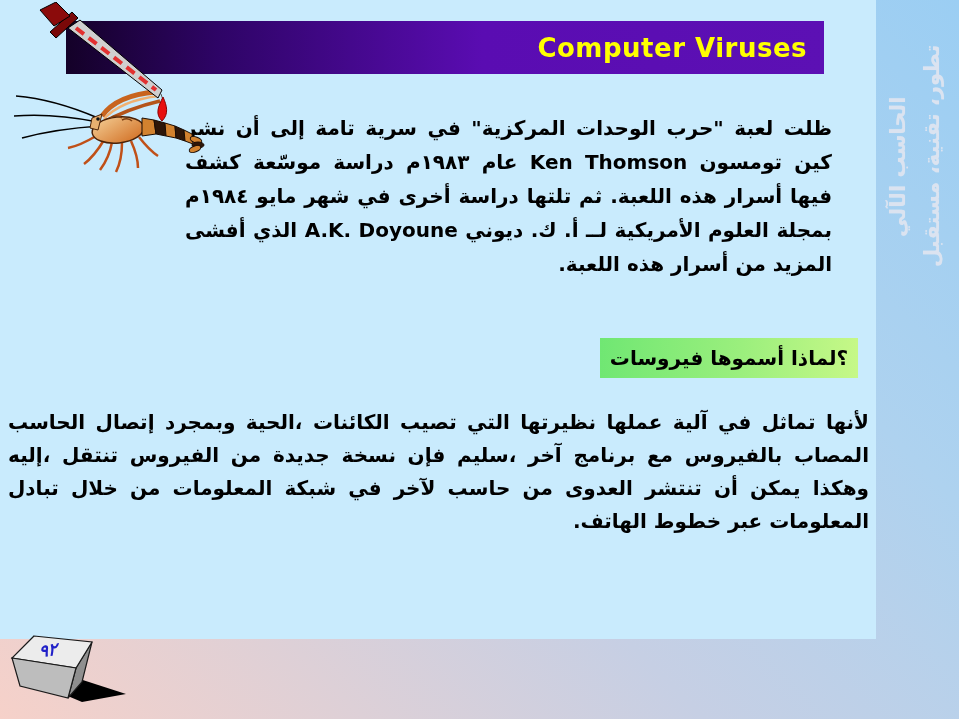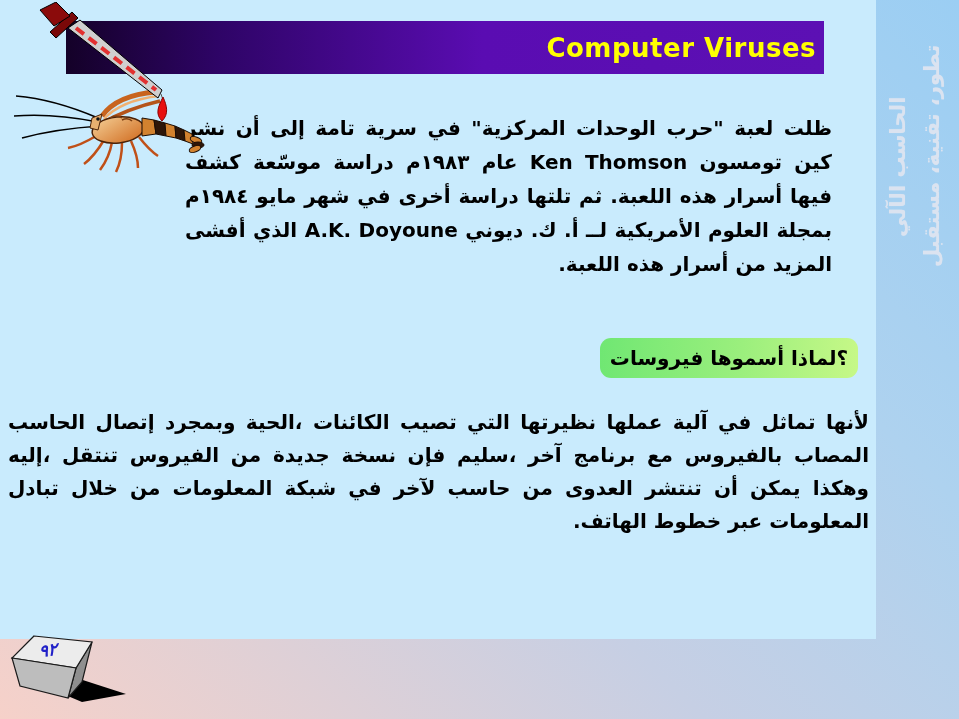--- a/index.html
+++ b/index.html
@@ -9,35 +9,35 @@
     font-family:"DejaVu Sans",sans-serif;
   }
   .panel{
     position:absolute; left:0; top:0; width:876px; height:639px;
     background:#c9ebfd;
   }
   .titlebar{
     position:absolute; left:66px; top:21px; width:758px; height:53px;
     background:linear-gradient(90deg,#140128 0%,#2e0466 20%,#5a0cb2 55%,#5c10b4 100%);
     display:flex; align-items:center; justify-content:flex-end;
-    padding:0 8px; box-sizing:border-box; gap:3px; z-index:1;
+    padding:0 17px; box-sizing:border-box; gap:3px; z-index:1;
   }
   .title-en{color:#ffff00; font-weight:bold; font-size:26px; letter-spacing:0.5px;}
   .title-ar{color:#ffff00; font-weight:bold; font-size:22px; direction:rtl;}
   .clipart{position:absolute; left:10px; top:2px; z-index:2;}
   .para{
     position:absolute; direction:rtl; text-align:justify;
     color:#000; font-weight:bold; z-index:1;
   }
   .para1{left:185px; top:111px; width:647px; font-size:20px; line-height:34px;}
   .para2{left:8px;  top:406px; width:861px; font-size:20px; line-height:33px;}
   .qbox{
     position:absolute; left:600px; top:338px; width:258px; height:40px;
     background:linear-gradient(90deg,#70e773 0%,#9bef7d 55%,#c6f887 100%);
-    display:flex; align-items:center; justify-content:center; z-index:1;border-radius:11px;
+    display:flex; align-items:center; justify-content:center; z-index:1;
   }
   .qbox span{direction:rtl; color:#000; font-weight:bold; font-size:20px; white-space:nowrap;}
   .side-text{
     position:absolute; white-space:nowrap; direction:rtl;
     transform:rotate(-90deg); transform-origin:0 0;
     color:#dbe3f0; font-weight:bold; font-size:21px; letter-spacing:1px;
     text-shadow:0 0 1px rgba(255,255,255,0.35); z-index:0;
   }
   .side1{left:886px; top:237px;}
   .side2{left:920px; top:267px;}

